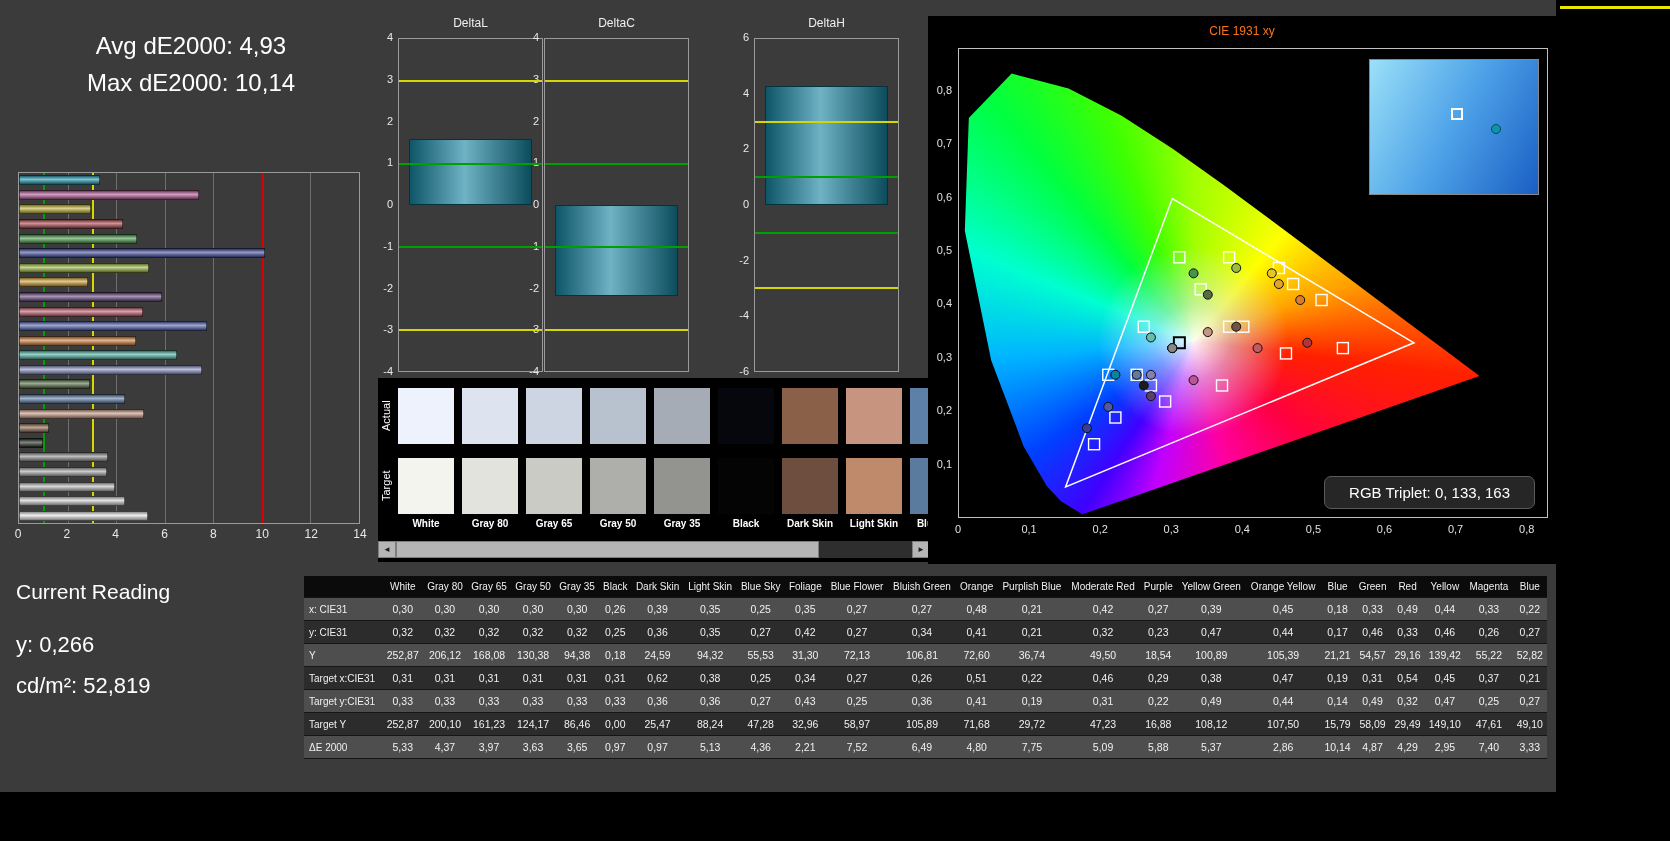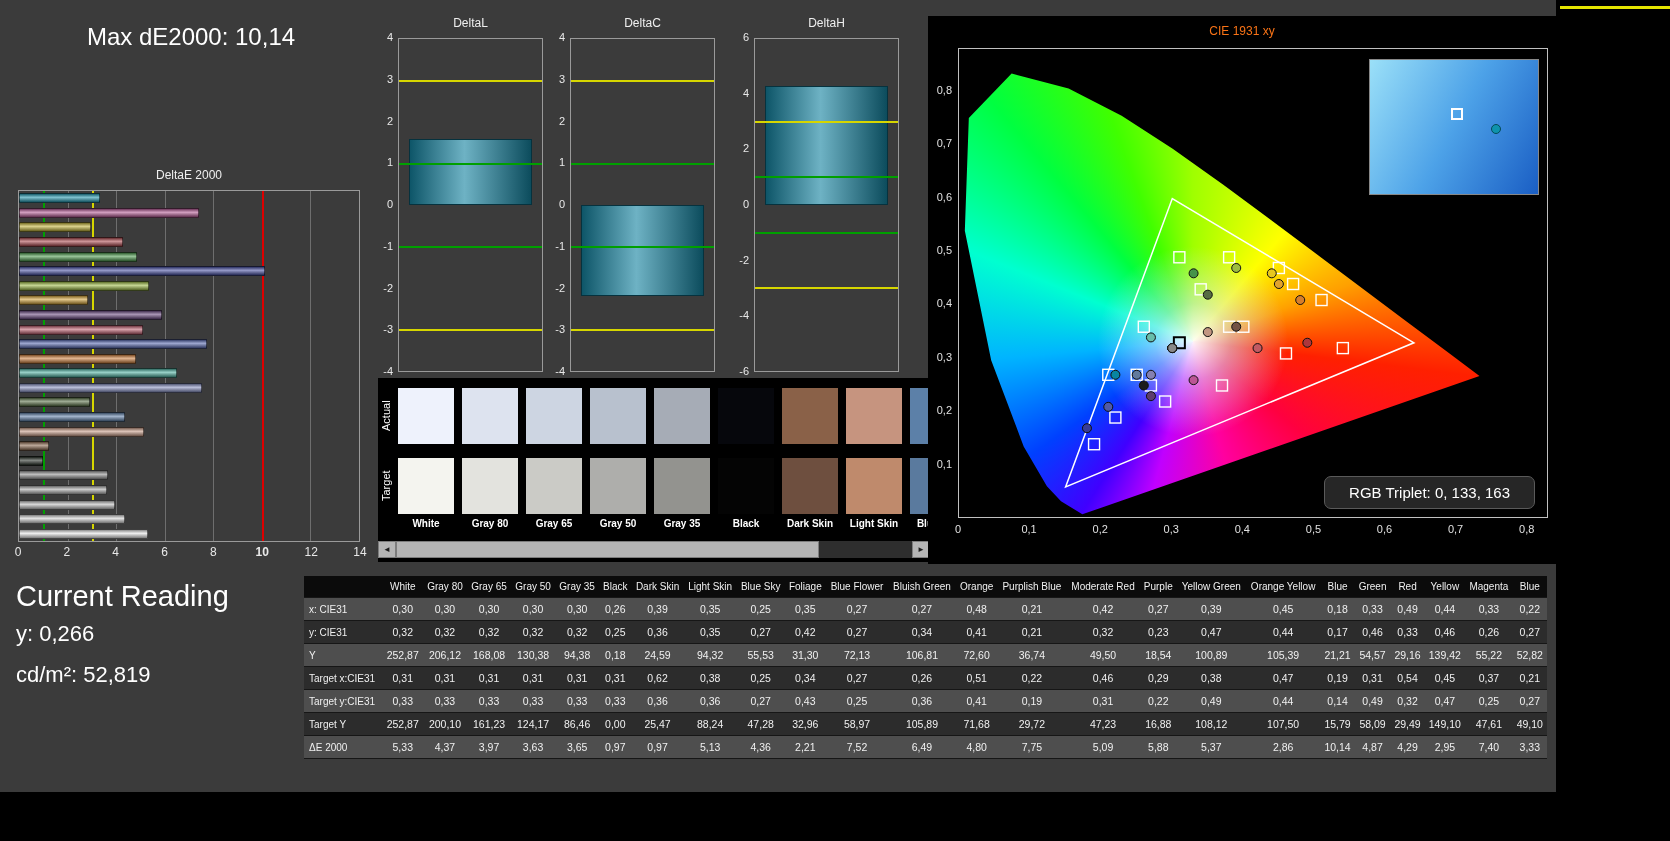--- a/index.html
+++ b/index.html
@@ -25,21 +25,21 @@
 
   
   .mini{position:absolute;top:16px;width:175px;height:380px}
   .mini .chart-title{margin-left:26px;width:145px}
   .mini-gutter{position:absolute;left:0;top:22px;width:24px;height:334px;font-size:11px;color:#e8e8e8}
   .mini-gutter div{position:absolute;right:3px}
   .mini-plot{position:absolute;left:26px;top:22px;width:145px;height:334px;border:1px solid #9a9a9a;background:#3b3b3b}
 
   
   .current{position:absolute;left:16px;top:580px;width:340px}
-  .cr-title{font-size:29px;margin-bottom:8px}
+  .cr-title{font-size:21px;margin-bottom:28px}
   .cr-line{font-size:22px;margin-bottom:15px}
 
   
   .swatches{position:absolute;left:378px;top:378px;width:552px;height:184px;background:#000;overflow:hidden}
   .row-label{position:absolute;left:2px;width:16px;height:56px;writing-mode:vertical-rl;transform:rotate(180deg);font-size:11px;color:#fff;text-align:center}
   .swatch-row{position:absolute;left:20px;display:flex;gap:8px}
   .swatch-row>div{width:56px;height:56px;flex:none}
   .swatch-labels{position:absolute;left:20px;top:140px;display:flex;gap:8px;font-size:10px;font-weight:bold;color:#fff}
   .swatch-labels>div{width:56px;flex:none;text-align:center;white-space:nowrap}
   .scrollbar{position:absolute;left:0;top:163px;width:552px;height:17px;display:flex;background:#2e2e2e}
@@ -89,25 +89,25 @@
   .right-strip{position:absolute;left:1556px;top:0;width:114px;height:792px;background:#000}
   .yellow-line{position:absolute;left:1560px;top:6px;width:110px;height:3px;background:#e6e600;z-index:5}
   .bottom-strip{position:absolute;left:0;top:792px;width:1670px;height:49px;background:#000}
 </style>
 </head>
 <body>
 
 <div class="app">
 
   <section class="summary">
+    <div class="avg">Avg dE2000: 4,93</div>
     <div class="max">Max dE2000: 10,14</div>
   </section>
 
   <section class="deltae">
-    <div class="chart-title">DeltaE 2000</div>
     <div id="deltae-plot">
         <div style="position: absolute; left: 14.2857%; top: 0px; bottom: 0px; width: 1px; background: rgb(110, 110, 110);"></div>
         <div style="position: absolute; left: 28.5714%; top: 0px; bottom: 0px; width: 1px; background: rgb(110, 110, 110);"></div>
         <div style="position: absolute; left: 42.8571%; top: 0px; bottom: 0px; width: 1px; background: rgb(110, 110, 110);"></div>
         <div style="position: absolute; left: 57.1429%; top: 0px; bottom: 0px; width: 1px; background: rgb(110, 110, 110);"></div>
         <div style="position: absolute; left: 85.7143%; top: 0px; bottom: 0px; width: 1px; background: rgb(110, 110, 110);"></div>
         <div style="position: absolute; left: 100%; top: 0px; bottom: 0px; width: 1px; background: rgb(110, 110, 110);"></div>
         <div style="position: absolute; left: 7.14286%; top: 0px; bottom: 0px; width: 2px; background: rgb(0, 160, 0);"></div>
         <div style="position: absolute; left: 21.4286%; top: 0px; bottom: 0px; width: 2px; background: rgb(214, 214, 0);"></div>
         <div style="position: absolute; left: 71.4286%; top: 0px; bottom: 0px; width: 2px; background: rgb(221, 0, 0);"></div>
@@ -135,21 +135,21 @@
         <div style="position: absolute; left: 0px; top: 308.542px; height: 10px; width: 28.3571%; background-color: rgb(188, 188, 188); background-image: linear-gradient(rgba(0, 0, 0, 0.38), rgba(255, 255, 255, 0.42) 42%, rgba(0, 0, 0, 0.45)); border: 1px solid rgba(0, 0, 0, 0.55);"></div>
         <div style="position: absolute; left: 0px; top: 323.125px; height: 10px; width: 31.2143%; background-color: rgb(208, 208, 208); background-image: linear-gradient(rgba(0, 0, 0, 0.38), rgba(255, 255, 255, 0.42) 42%, rgba(0, 0, 0, 0.45)); border: 1px solid rgba(0, 0, 0, 0.55);"></div>
         <div style="position: absolute; left: 0px; top: 337.708px; height: 10px; width: 38.0714%; background-color: rgb(228, 228, 228); background-image: linear-gradient(rgba(0, 0, 0, 0.38), rgba(255, 255, 255, 0.42) 42%, rgba(0, 0, 0, 0.45)); border: 1px solid rgba(0, 0, 0, 0.55);"></div>
       </div>
     <div id="deltae-axis">
         <div style="position: absolute; left: 0%; transform: translateX(-50%);">0</div>
         <div style="position: absolute; left: 14.2857%; transform: translateX(-50%);">2</div>
         <div style="position: absolute; left: 28.5714%; transform: translateX(-50%);">4</div>
         <div style="position: absolute; left: 42.8571%; transform: translateX(-50%);">6</div>
         <div style="position: absolute; left: 57.1429%; transform: translateX(-50%);">8</div>
-        <div style="position: absolute; left: 71.4286%; transform: translateX(-50%); font-weight: bold;">10</div>
+        <div style="position: absolute; left: 71.4286%; transform: translateX(-50%);">10</div>
         <div style="position: absolute; left: 85.7143%; transform: translateX(-50%);">12</div>
         <div style="position: absolute; left: 100%; transform: translateX(-50%);">14</div>
       </div>
   </section>
 
   <section class="mini" id="mini-deltal" style="left:372px">
     <div class="chart-title">DeltaL</div>
     <div class="mini-gutter">
         <div style="top: calc(0% - 7px);">4</div>
         <div style="top: calc(12.5% - 7px);">3</div>
@@ -163,21 +163,21 @@
       </div>
     <div class="mini-plot">
         <div style="position: absolute; left: 7%; width: 86%; top: 30%; height: 20%; background-color: rgb(21, 131, 160); background-image: linear-gradient(to right, rgba(0, 0, 0, 0.35), rgba(255, 255, 255, 0.38) 45%, rgba(0, 0, 0, 0.42)); border: 1px solid rgb(6, 50, 62); z-index: 2;"></div>
         <div style="position: absolute; left: 0px; right: 0px; top: calc(12.5% - 1px); height: 2px; background: rgb(214, 214, 0); z-index: 3;"></div>
         <div style="position: absolute; left: 0px; right: 0px; top: calc(37.5% - 1px); height: 2px; background: rgb(0, 160, 0); z-index: 3;"></div>
         <div style="position: absolute; left: 0px; right: 0px; top: calc(62.5% - 1px); height: 2px; background: rgb(0, 160, 0); z-index: 3;"></div>
         <div style="position: absolute; left: 0px; right: 0px; top: calc(87.5% - 1px); height: 2px; background: rgb(214, 214, 0); z-index: 3;"></div>
       </div>
   </section>
 
-  <section class="mini" id="mini-deltac" style="left:544px">
+  <section class="mini" id="mini-deltac" style="left:518px">
     <div class="chart-title">DeltaC</div>
     <div class="mini-gutter">
         <div style="top: calc(0% - 7px);">4</div>
         <div style="top: calc(12.5% - 7px);">3</div>
         <div style="top: calc(25% - 7px);">2</div>
         <div style="top: calc(37.5% - 7px);">1</div>
         <div style="top: calc(50% - 7px);">0</div>
         <div style="top: calc(62.5% - 7px);">-1</div>
         <div style="top: calc(75% - 7px);">-2</div>
         <div style="top: calc(87.5% - 7px);">-3</div>

